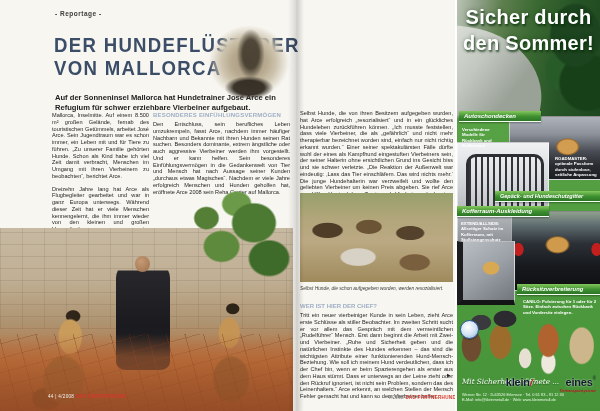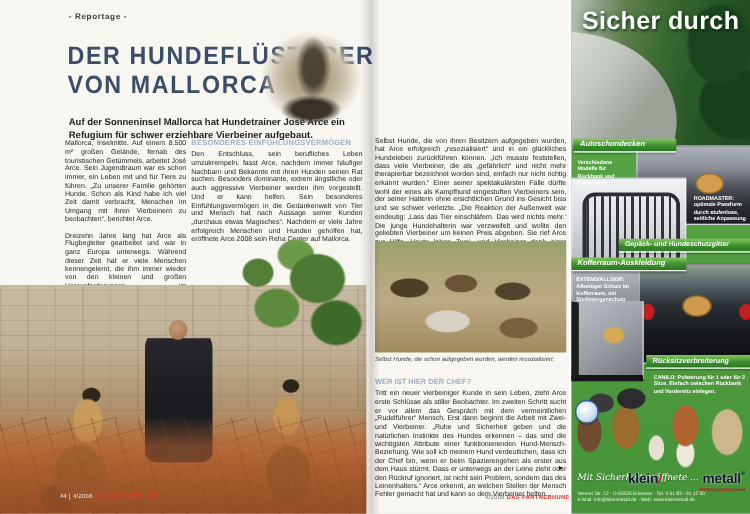--- a/index.html
+++ b/index.html
@@ -208,20 +208,21 @@
     </div>
   </section>
 
   <aside class="abs ad">
     <div class="ad-photo">
       <div class="road"></div>
       <div class="canopy"></div>
     </div>
     <h2 class="abs ad-headline">
       <span>Sicher durch</span>
+      <span>den Sommer!</span>
     </h2>
 
     <div class="banner b1">Autoschondecken</div>
     <div class="ph ph-seat"></div>
     <div class="note n1">Verschiedene Modelle für Rückbank und Kofferraum</div>
 
     <div class="ph ph-grille">
       <div class="bars"></div>
     </div>
     <div class="banner b2">Gepäck- und Hundeschutzgitter</div>
@@ -234,21 +235,21 @@
 
     <div class="banner b4">Rücksitzverbreiterung</div>
     <div class="note n4">CANILO: Polsterung für 1 oder für 2 Sitze. Einfach zwischen Rückbank und Vordersitz einlegen.</div>
     <div class="ph ph-boxes"></div>
 
     <div class="ad-dogs"></div>
     <div class="abs badge"></div>
 
     <div class="abs slogan">Mit Sicherheit eröffnete ...</div>
     <div class="abs logo">
-      <span class="brand">klein</span><span class="slash">/</span><span class="brand">metall</span><span class="reg">®</span>
+      <span class="brand">klein</span><span class="slash">/</span><span class="brand">eines</span><span class="reg">®</span>
       <div class="tagline">Tiertransportsysteme</div>
     </div>
     <div class="abs address">
       <div>Werner Str. 12 · D-63526 Erlensee · Tel. 0 61 83 - 91 12 30</div>
       <div>E-Mail: info@kleinmetall.de · Web: www.kleinmetall.de</div>
     </div>
   </aside>
 
   <div class="abs gutter"></div>
 </div>

